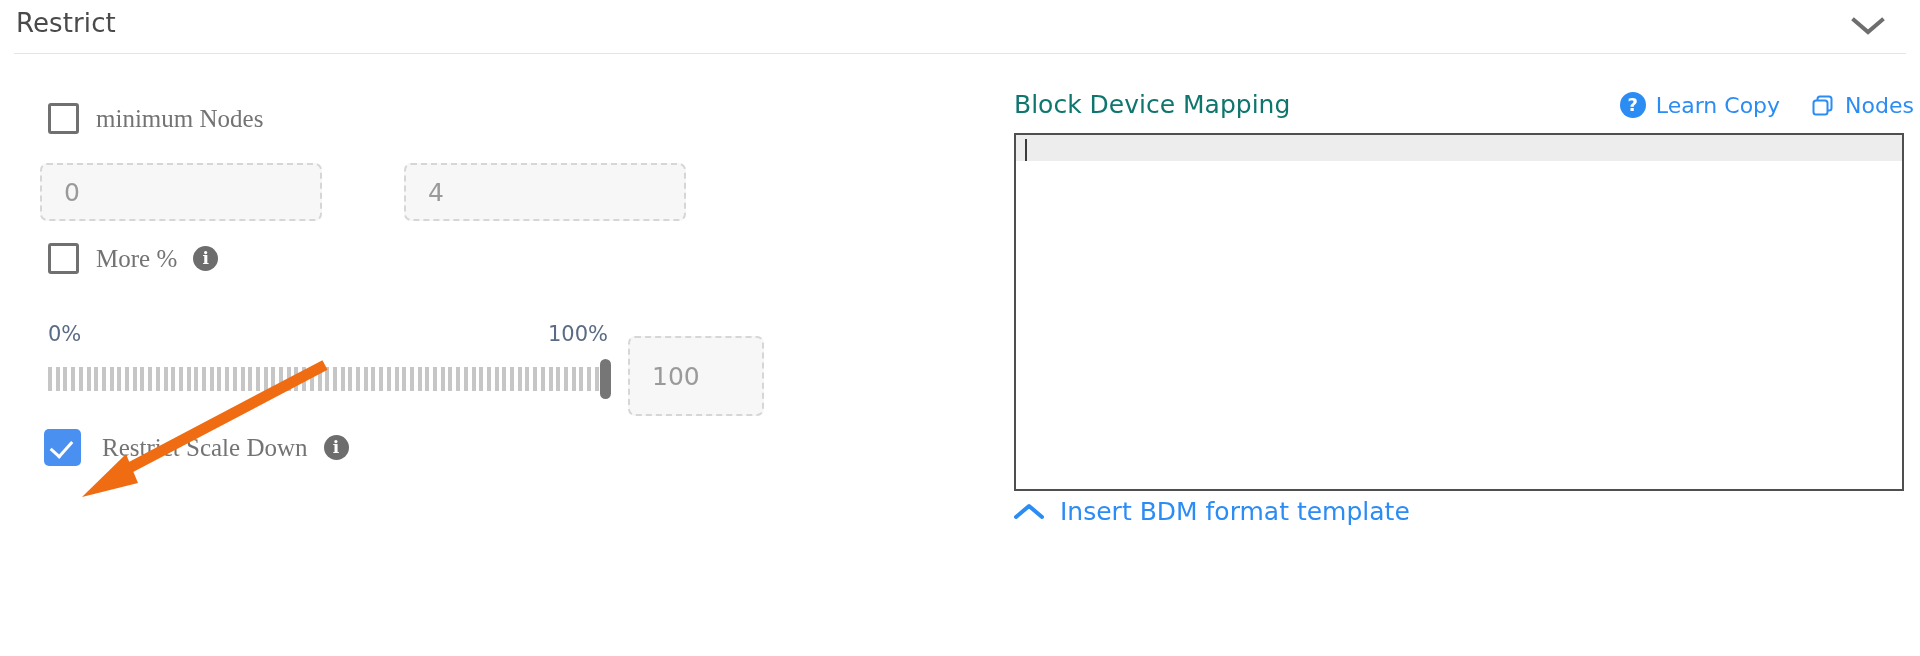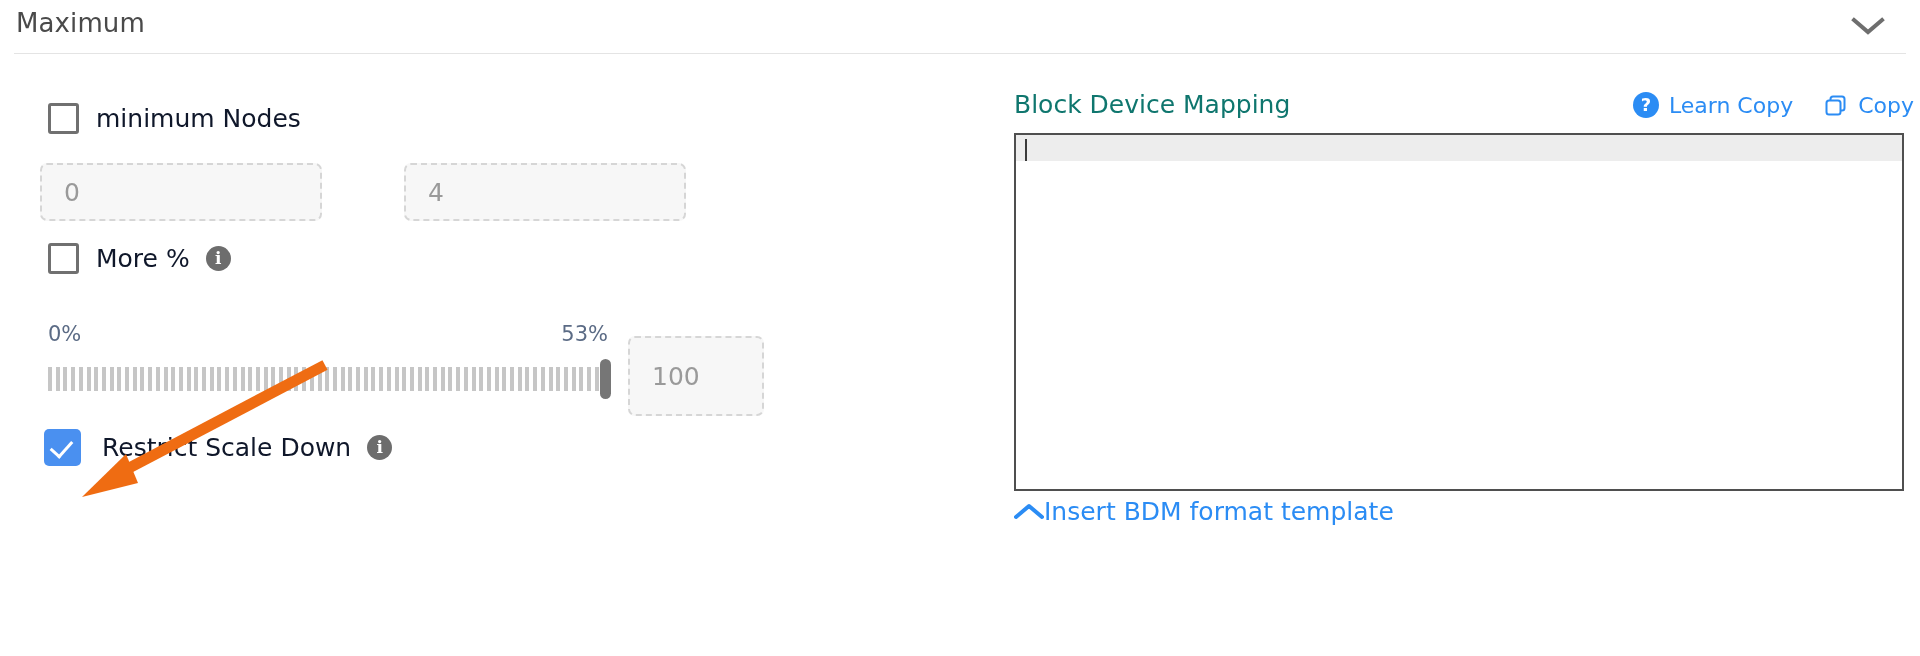--- a/index.html
+++ b/index.html
@@ -79,22 +79,23 @@
     position: absolute;
     left: 11px; top: 7px;
     width: 10px; height: 18px;
     border: solid #ffffff;
     border-width: 0 3.5px 3.5px 0;
     transform: rotate(42deg);
   }
   .cb-label {
     margin-left: 17px;
     font-size: 25px;
-    color: #0f172a;
+    color: #737373;
     white-space: nowrap;
+    font-family: Liberation Serif, serif;
   }
   .cb-group.restrict .cb-label { margin-left: 21px; }
 
   .info-icon {
     margin-left: 16px;
     width: 25px; height: 25px;
     border-radius: 50%;
     background: #6d6d6d;
     color: #ffffff;
     font-size: 17px;
@@ -215,38 +216,39 @@
     position: absolute;
     left: 9px; top: 4px;
     width: 2px; height: 22px;
     background: #3a3a3a;
   }
   .bdm-footer {
     position: absolute;
     left: 14px; top: 443px;
     display: flex;
     align-items: center;
+    gap: 16px;
     color: #2b8cf4;
     font-size: 25px;
     cursor: pointer;
   }
 
   
   .annotation-arrow {
     position: absolute;
     left: 50px; top: 355px;
     width: 300px; height: 145px;
     pointer-events: none;
   }
 </style>
 </head>
 <body>
 
 <div class="panel-header">
-  <div class="panel-title">Maximum</div>
+  <div class="panel-title">Restrict</div>
   <div class="header-chevron">
     <svg width="34" height="20" viewBox="0 0 34 20" aria-hidden="true">
       <polyline points="3,4 17,16 31,4" fill="none" stroke="#6e6e6e" stroke-width="4" stroke-linecap="square" stroke-linejoin="miter"></polyline>
     </svg>
   </div>
 </div>
 <div class="divider"></div>
 
 <div class="left-col">
 
@@ -261,21 +263,21 @@
 
   <div class="cb-group spot">
     <div class="checkbox"></div>
     <span class="cb-label">More %</span>
     <span class="info-icon">i</span>
   </div>
 
   <div class="slider-wrap">
     <div class="slider-labels">
       <span class="lo">0%</span>
-      <span class="hi">53%</span>
+      <span class="hi">100%</span>
     </div>
     <div class="slider-track" id="slider-track">
         <div class="tick" style="left: 546.7px;"></div>
         <div class="tick" style="left: 539px;"></div>
         <div class="tick" style="left: 531.3px;"></div>
         <div class="tick" style="left: 523.6px;"></div>
         <div class="tick" style="left: 515.9px;"></div>
         <div class="tick" style="left: 508.2px;"></div>
         <div class="tick" style="left: 500.5px;"></div>
         <div class="tick" style="left: 492.8px;"></div>
@@ -363,21 +365,21 @@
       <span class="qmark-icon">?</span>
       <span>Learn Copy</span>
     </div>
     <div class="action-link">
       <span style="display:flex;align-items:center;">
         <svg width="25" height="25" viewBox="0 0 25 25" aria-hidden="true">
           <rect x="7.5" y="3.5" width="14" height="14" rx="2.5" fill="none" stroke="#2b8cf4" stroke-width="2"></rect>
           <rect x="3.5" y="7.5" width="14" height="14" rx="2.5" fill="#ffffff" stroke="#2b8cf4" stroke-width="2"></rect>
         </svg>
       </span>
-      <span>Copy</span>
+      <span>Nodes</span>
     </div>
   </div>
 
   <div class="bdm-textarea">
     <div class="bdm-gutter"></div>
     <div class="bdm-caret"></div>
   </div>
 
   <div class="bdm-footer">
     <span style="display:flex;align-items:center;">

